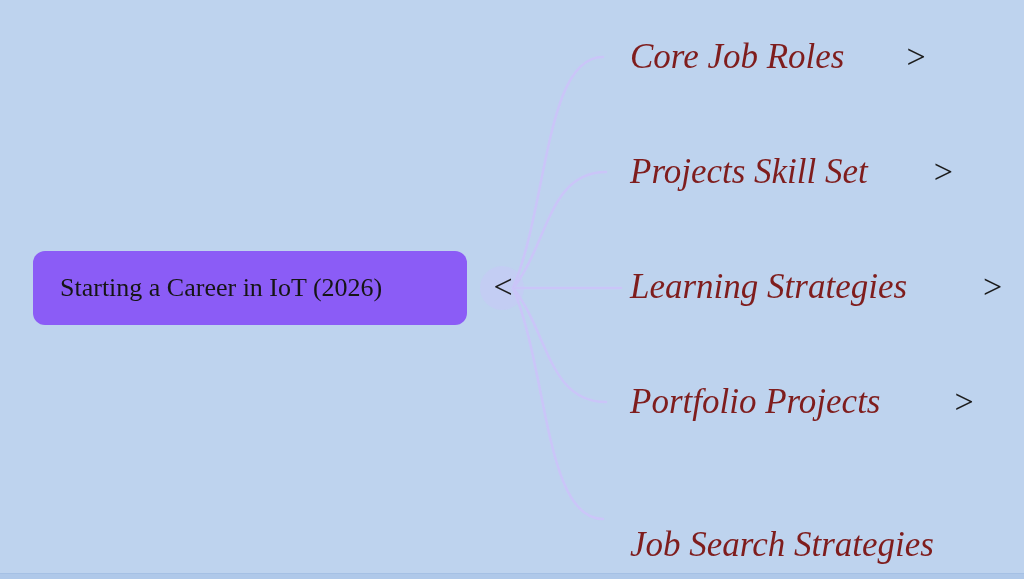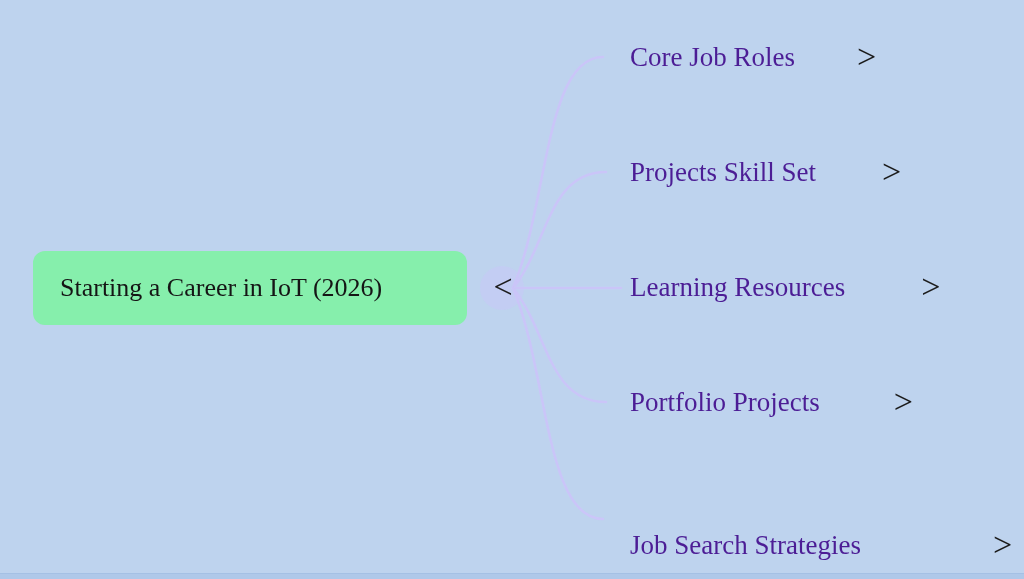--- a/index.html
+++ b/index.html
@@ -18,21 +18,21 @@
   svg.connectors {
     position: absolute; left: 0; top: 0;
     width: 1024px; height: 579px;
     pointer-events: none;
   }
 
   .root-node {
     position: absolute;
     left: 33px; top: 251px;
     width: 434px; height: 74px;
-    background: #86efac;
+    background: #8b5cf6;
     border-radius: 12px;
     display: flex;
     align-items: center;
     padding-left: 27px;
     font-size: 26px;
     color: #151515;
     white-space: nowrap;
   }
 
   .collapse-toggle {
@@ -49,22 +49,23 @@
 
   .child-node {
     position: absolute;
     left: 630px;
     height: 40px;
     display: flex;
     align-items: center;
     white-space: nowrap;
   }
   .child-node .label {
-    font-size: 27px;
-    color: #4c1d95;
+    font-size: 35px;
+    color: #7f1d1d;
+    font-style: italic;
   }
   .child-node .arrow {
     font-size: 34px;
     color: #1b1b1b;
     margin-left: 62px;
     cursor: pointer;
     line-height: 1;
   }
   .child-1 { top: 37px; }
   .child-2 { top: 152px; }
@@ -110,21 +111,21 @@
     <span class="label">Core Job Roles</span>
     <span class="arrow">&gt;</span>
   </div>
 
   <div class="child-node child-2">
     <span class="label">Projects Skill Set</span>
     <span class="arrow">&gt;</span>
   </div>
 
   <div class="child-node child-3">
-    <span class="label">Learning Resources</span>
+    <span class="label">Learning Strategies</span>
     <span class="arrow">&gt;</span>
   </div>
 
   <div class="child-node child-4">
     <span class="label">Portfolio Projects</span>
     <span class="arrow">&gt;</span>
   </div>
 
   <div class="child-node child-5">
     <span class="label">Job Search Strategies</span>

